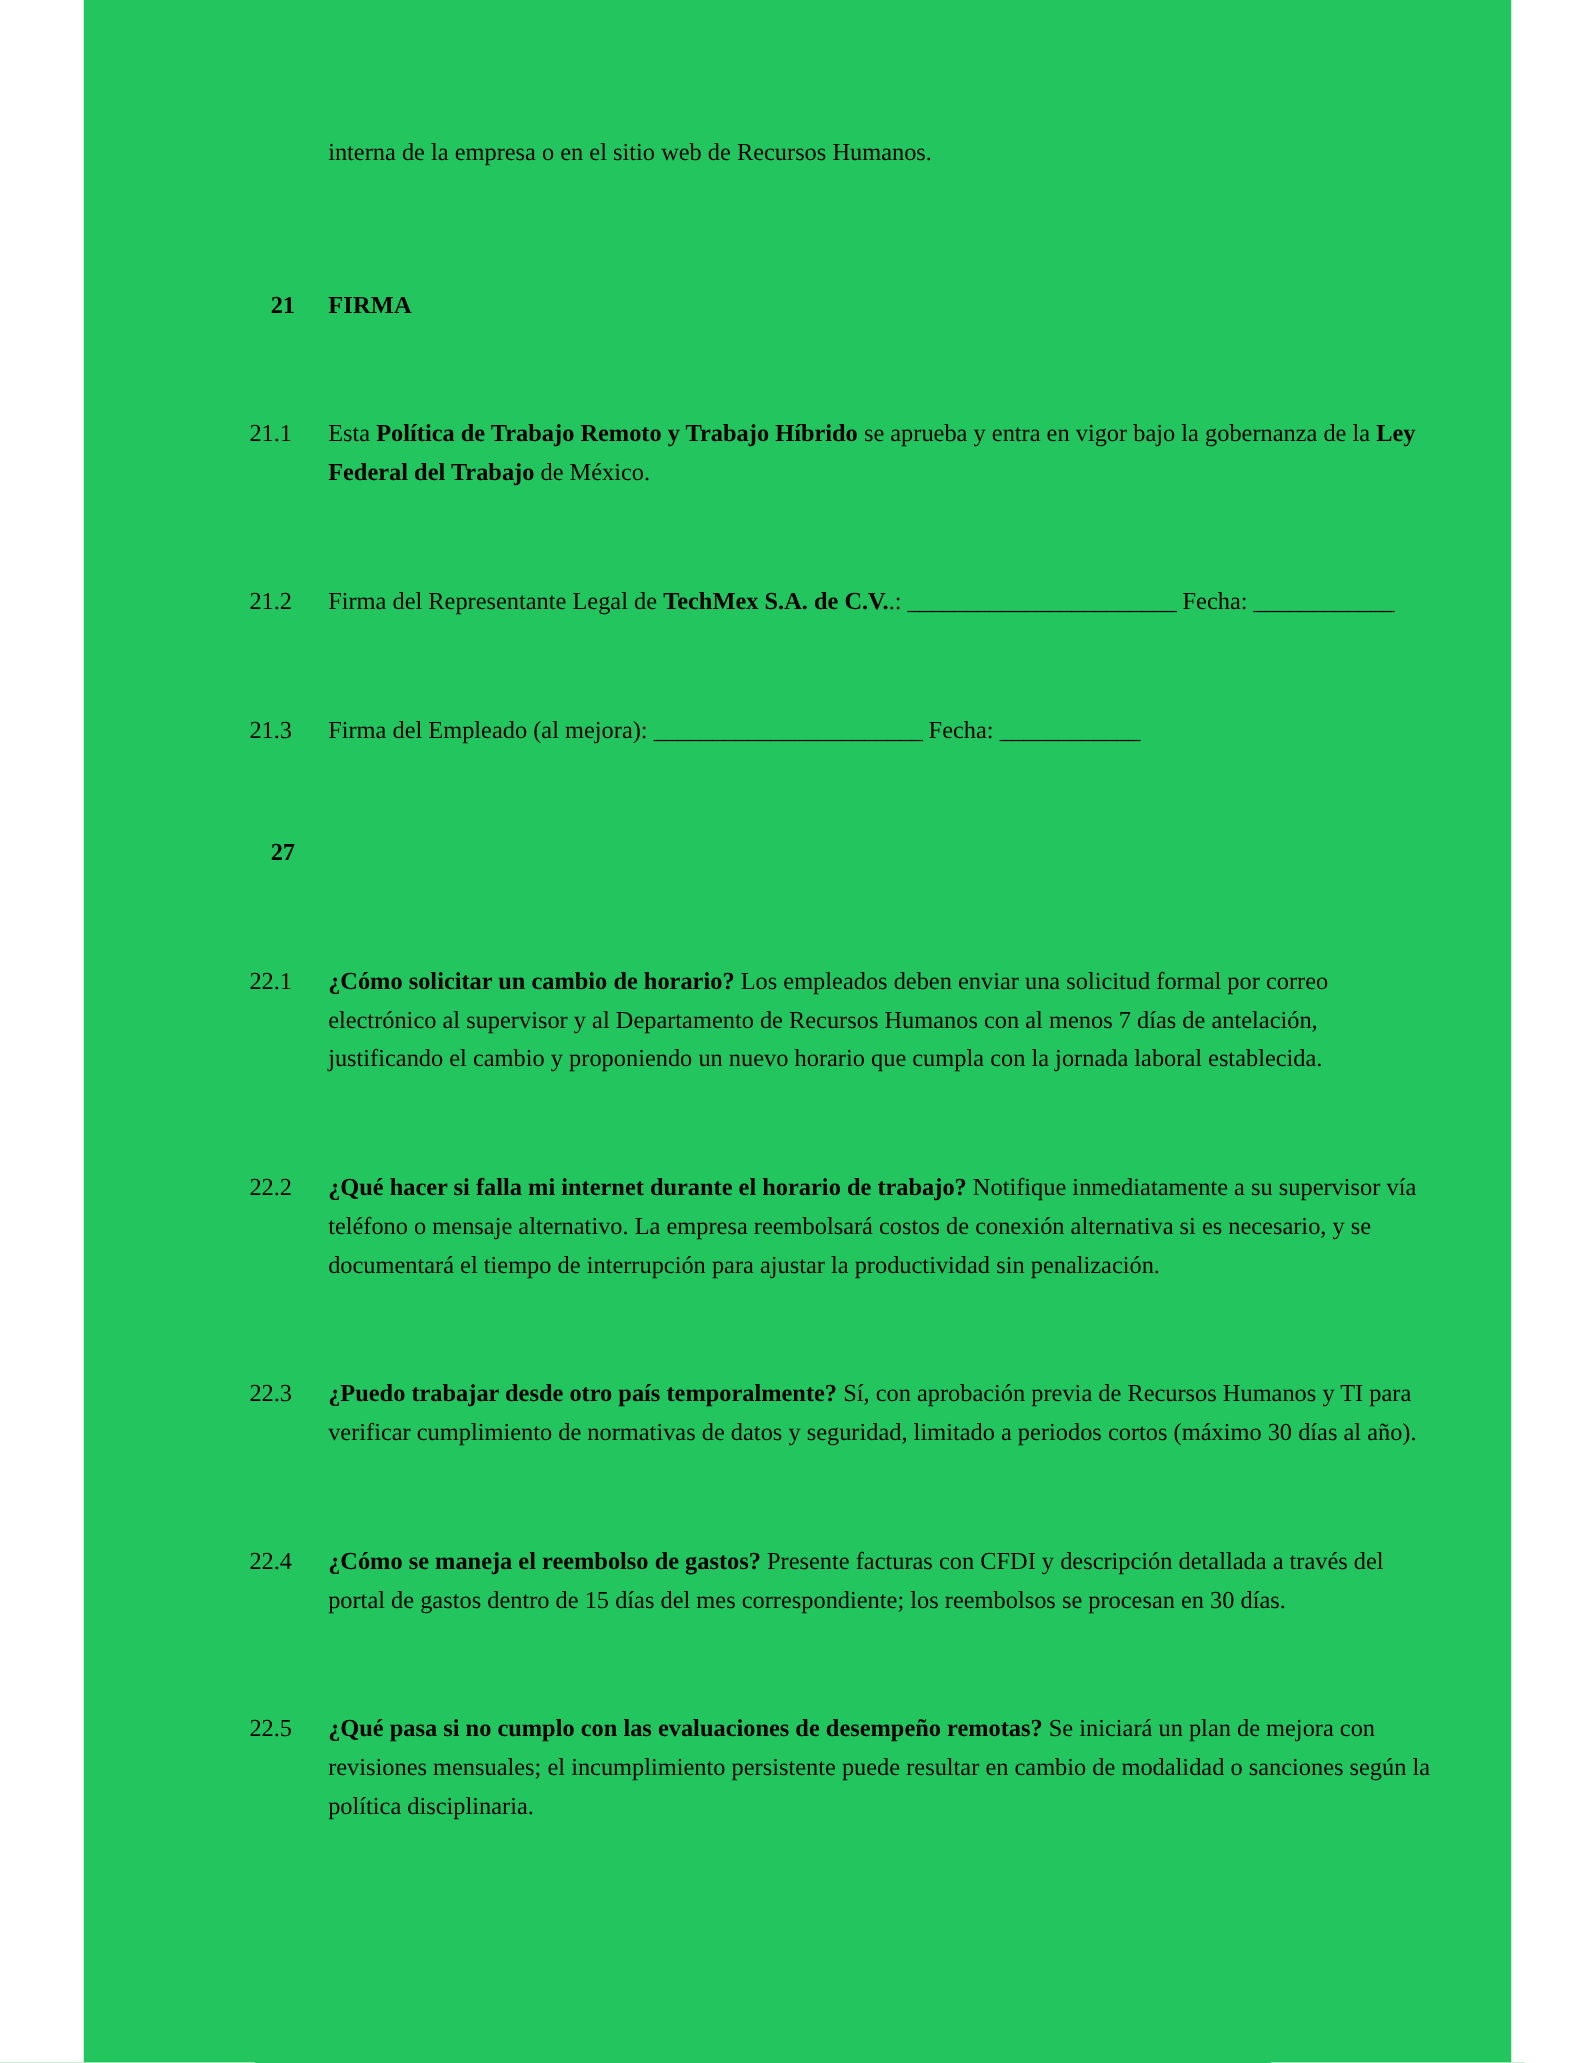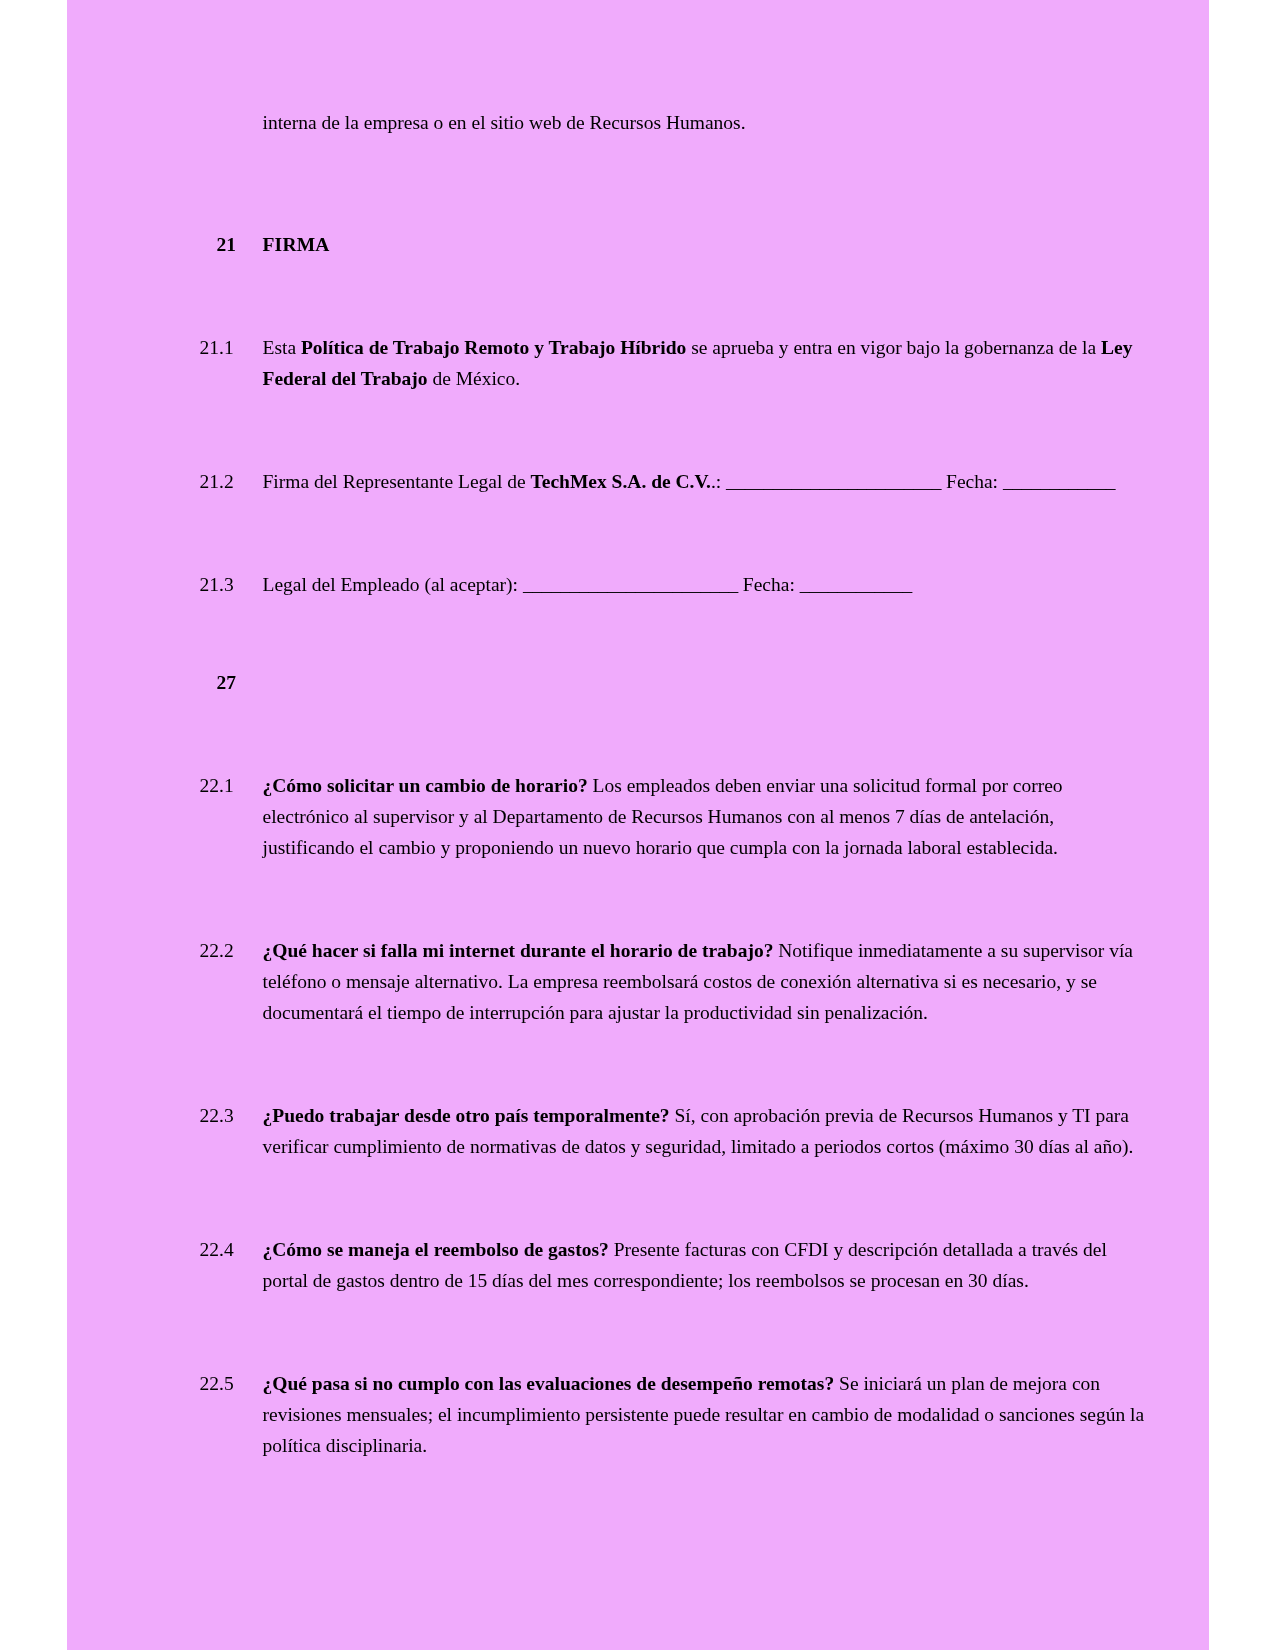--- a/index.html
+++ b/index.html
@@ -11,21 +11,21 @@
   body {
     font-family: "Liberation Serif", "DejaVu Serif", serif;
     color: #000000;
     -webkit-font-smoothing: antialiased;
   }
   .page {
     position: relative;
     width: 1142px;
     height: 1650px;
     margin: 0 auto;
-    background: #f0abfc;
+    background: #22c55e;
     box-sizing: border-box;
     overflow: hidden;
     padding-left: 48px;
   }
   .content {
     position: absolute;
     left: 133px;
     top: 108px;
     width: 950px;
   }
@@ -112,21 +112,21 @@
       <span class="clause-body"><span>Esta </span><b>Política de Trabajo Remoto y Trabajo Híbrido</b><span> se aprueba y entra en vigor bajo la gobernanza de la </span><b>Ley Federal del Trabajo</b><span> de México.</span></span>
     </div>
 
     <div class="clause">
       <span class="clause-num">21.2</span>
       <span class="clause-body"><span>Firma del Representante Legal de </span><b>TechMex S.A. de C.V.</b><span>.: </span><span class="blank-line">_______________________</span><span> Fecha: </span><span class="blank-line">____________</span></span>
     </div>
 
     <div class="clause">
       <span class="clause-num">21.3</span>
-      <span class="clause-body"><span>Legal del Empleado (al aceptar): </span><span class="blank-line">_______________________</span><span> Fecha: </span><span class="blank-line">____________</span></span>
+      <span class="clause-body"><span>Firma del Empleado (al mejora): </span><span class="blank-line">_______________________</span><span> Fecha: </span><span class="blank-line">____________</span></span>
     </div>
 
     <div class="section-heading faq">
       <span class="sec-num">27</span>
     </div>
 
     <div class="clause">
       <span class="clause-num">22.1</span>
       <span class="clause-body"><b>¿Cómo solicitar un cambio de horario?</b><span> Los empleados deben enviar una solicitud formal por correo electrónico al supervisor y al Departamento de Recursos Humanos con al menos 7 días de antelación, justificando el cambio y proponiendo un nuevo horario que cumpla con la jornada laboral establecida.</span></span>
     </div>

